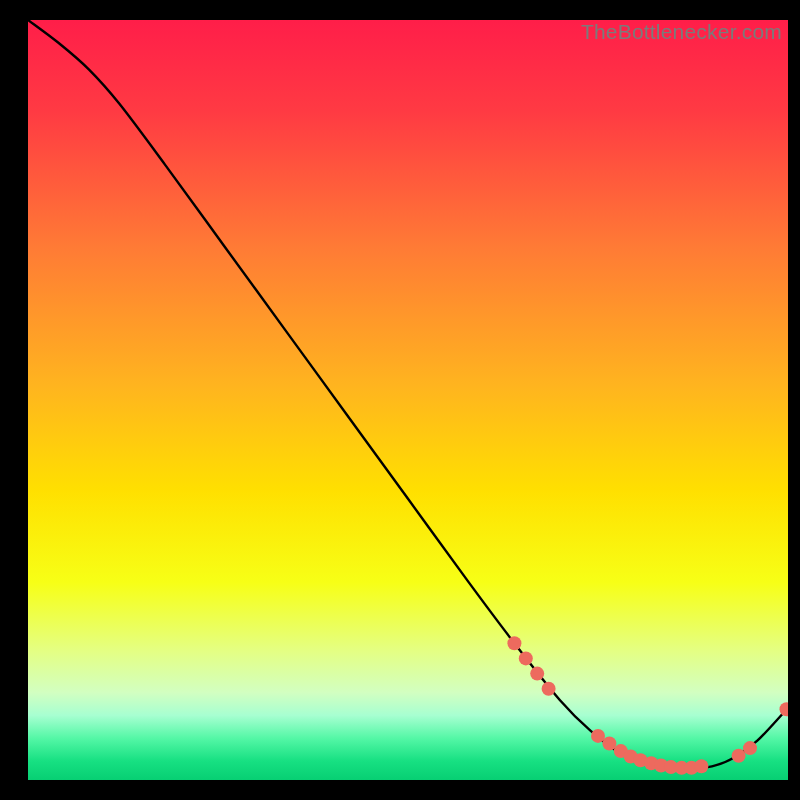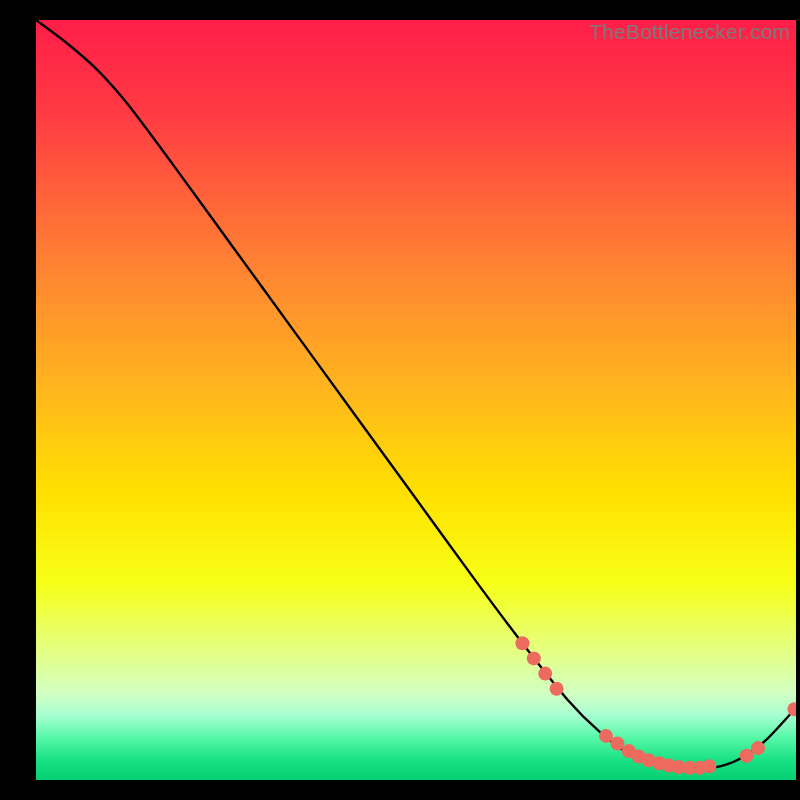--- a/index.html
+++ b/index.html
@@ -6,21 +6,21 @@
     margin: 0;
     padding: 0;
     width: 800px;
     height: 800px;
     background: #000;
     overflow: hidden;
     font-family: Arial, Helvetica, sans-serif;
   }
   .frame {
     position: absolute;
-    left: 36px;
+    left: 28px;
     top: 20px;
     width: 760px;
     height: 760px;
     background: #000;
   }
   .plot {
     position: absolute;
     left: 0;
     top: 0;
     width: 760px;

